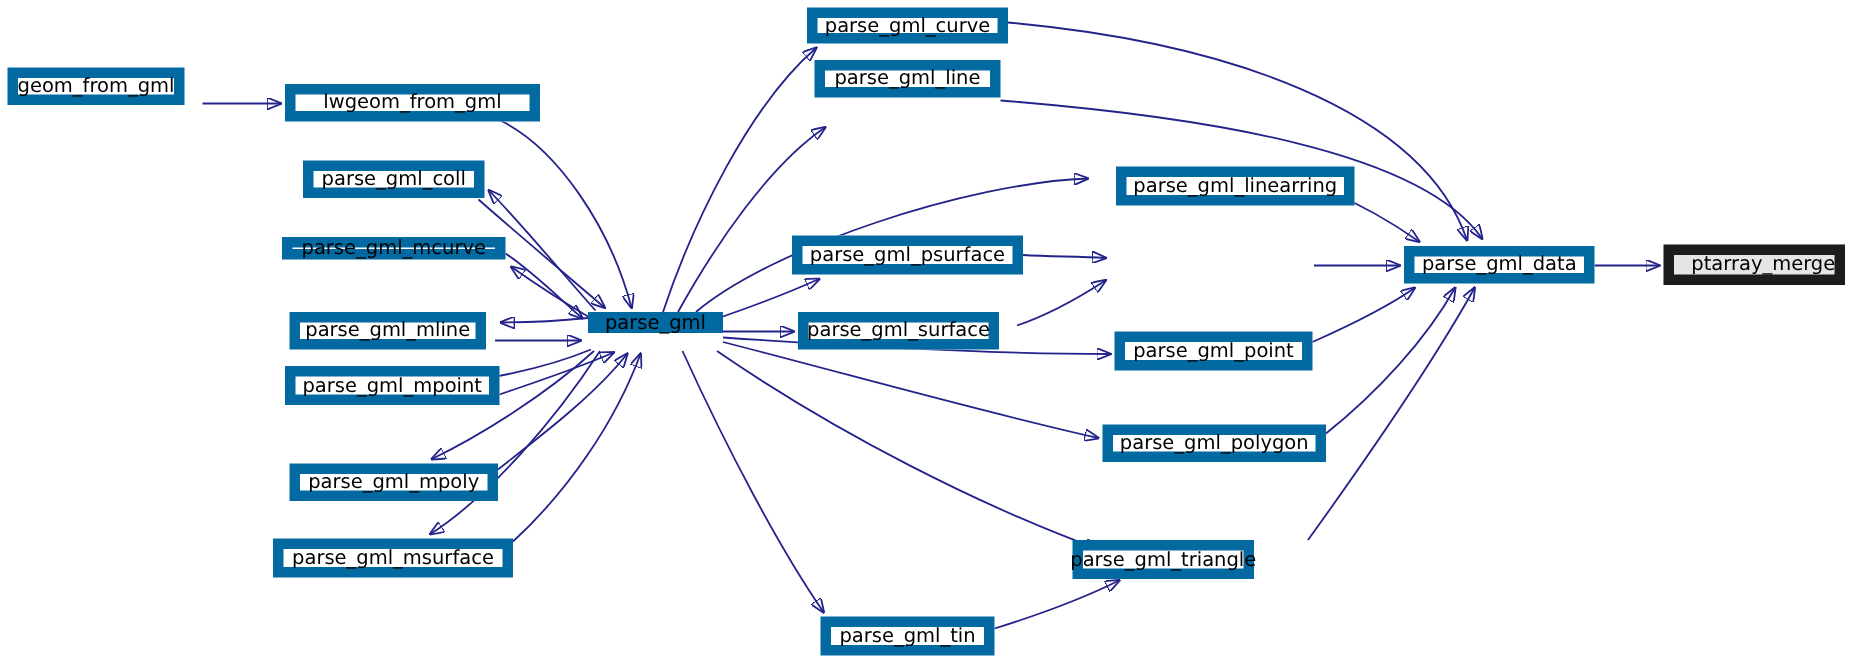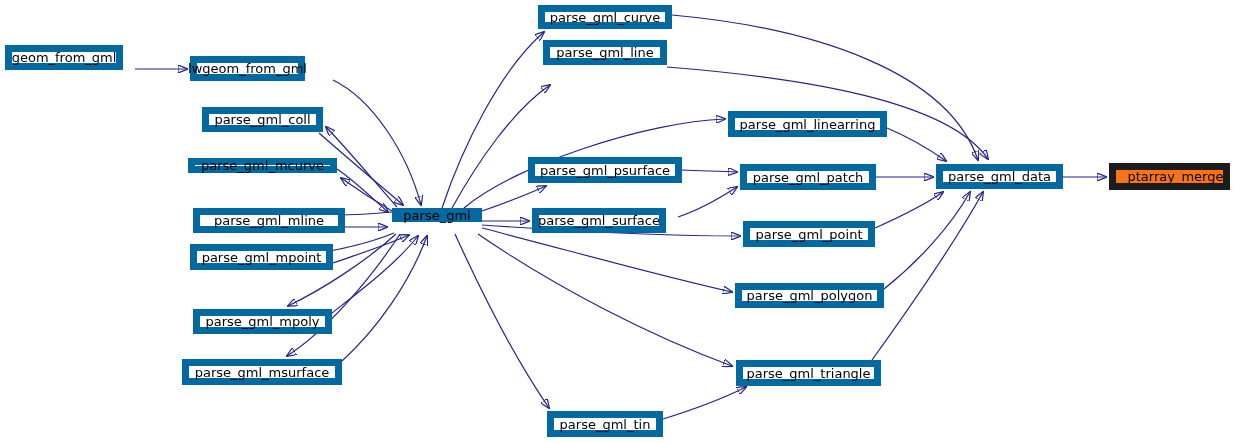--- a/index.html
+++ b/index.html
@@ -12,21 +12,21 @@
   }
   #edges{position:absolute;left:0;top:0;width:1235px;height:443px;}
   #edges path{fill:none;stroke:#23238a;stroke-width:1.2px;}
   .node{
     position:absolute;box-sizing:border-box;
     background:#ffffff;border:7px solid #0369a1;
     color:#000;font-size:13px;line-height:1;
     display:flex;align-items:center;justify-content:center;
     white-space:nowrap;cursor:pointer;
   }
-  .node.current{background:#f97316;border-color:#1c1c1c;cursor:default;padding-left:12px;}
+  .node.current{background:#e5e5e5;border-color:#1c1c1c;cursor:default;padding-left:12px;}
 </style>
 </head>
 <body>
 
 <div id="canvas">
 
   <svg id="edges" width="1235" height="443" viewBox="0 0 1235 443" xmlns="http://www.w3.org/2000/svg">
     <defs>
       <marker id="ah" viewBox="0 0 10 8" refX="9" refY="4" markerWidth="10" markerHeight="8" markerUnits="userSpaceOnUse" orient="auto">
         <path d="M0,0 L10,4 L0,8 Z" fill="#23238a"></path>
@@ -62,34 +62,33 @@
     <path marker-end="url(#ah)" d="M678,217 C699,210 720,198 737,187"></path>
     <path marker-end="url(#ah)" d="M876,177 L933,177"></path>
     <path marker-end="url(#ah)" d="M875,228 C902,216 926,204 943,192"></path>
     <path marker-end="url(#ah)" d="M884,289 C918,262 951,226 970,192"></path>
     <path marker-end="url(#ah)" d="M872,360 C908,310 953,246 983,192"></path>
     <path marker-end="url(#ah)" d="M663,419 C692,410 722,399 746,387"></path>
     <path marker-end="url(#ah)" d="M1063,177 L1106,177"></path>
   </svg>
 
   <div class="node" style="left:5px;top:45px;width:118px;height:25px">geom_from_gml</div>
-  <div class="node" style="left:190px;top:56px;width:115px;height:25px">lwgeom_from_gml</div>
+  <div class="node" style="left:190px;top:56px;width:170px;height:25px">lwgeom_from_gml</div>
   <div class="node" style="left:202px;top:107px;width:121px;height:25px">parse_gml_coll</div>
   <div class="node" style="left:188px;top:158px;width:149px;height:15px">parse_gml_mcurve</div>
-  <div class="node" style="left:193px;top:208px;width:152px;height:25px">parse_gml_mline</div>
+  <div class="node" style="left:193px;top:208px;width:131px;height:25px">parse_gml_mline</div>
   <div class="node" style="left:190px;top:244px;width:143px;height:26px">parse_gml_mpoint</div>
   <div class="node" style="left:193px;top:309px;width:139px;height:25px">parse_gml_mpoly</div>
   <div class="node" style="left:182px;top:359px;width:160px;height:26px">parse_gml_msurface</div>
   <div class="node" style="left:392px;top:208px;width:90px;height:14px">parse_gml</div>
   <div class="node" style="left:538px;top:5px;width:134px;height:24px">parse_gml_curve</div>
   <div class="node" style="left:543px;top:40px;width:124px;height:25px">parse_gml_line</div>
   <div class="node" style="left:528px;top:157px;width:154px;height:26px">parse_gml_psurface</div>
   <div class="node" style="left:532px;top:208px;width:134px;height:25px">parse_gml_surface</div>
   <div class="node" style="left:547px;top:411px;width:116px;height:26px">parse_gml_tin</div>
-  <div class="node" style="left:728px;top:111px;width:159px;height:26px">parse_gml_linearring</div>
-  <div class="node" style="left:740px;top:164px;width:136px;height:26px">parse_gml_patch</div>
+  <div class="node" style="left:744px;top:111px;width:159px;height:26px">parse_gml_linearring</div>
   <div class="node" style="left:743px;top:221px;width:132px;height:26px">parse_gml_point</div>
   <div class="node" style="left:735px;top:283px;width:149px;height:25px">parse_gml_polygon</div>
-  <div class="node" style="left:736px;top:360px;width:145px;height:26px">parse_gml_triangle</div>
+  <div class="node" style="left:715px;top:360px;width:121px;height:26px">parse_gml_triangle</div>
   <div class="node" style="left:936px;top:164px;width:127px;height:25px">parse_gml_data</div>
   <div class="node current" style="left:1109px;top:163px;width:121px;height:27px">ptarray_merge</div>
 
 </div>
 
 </body></html>

